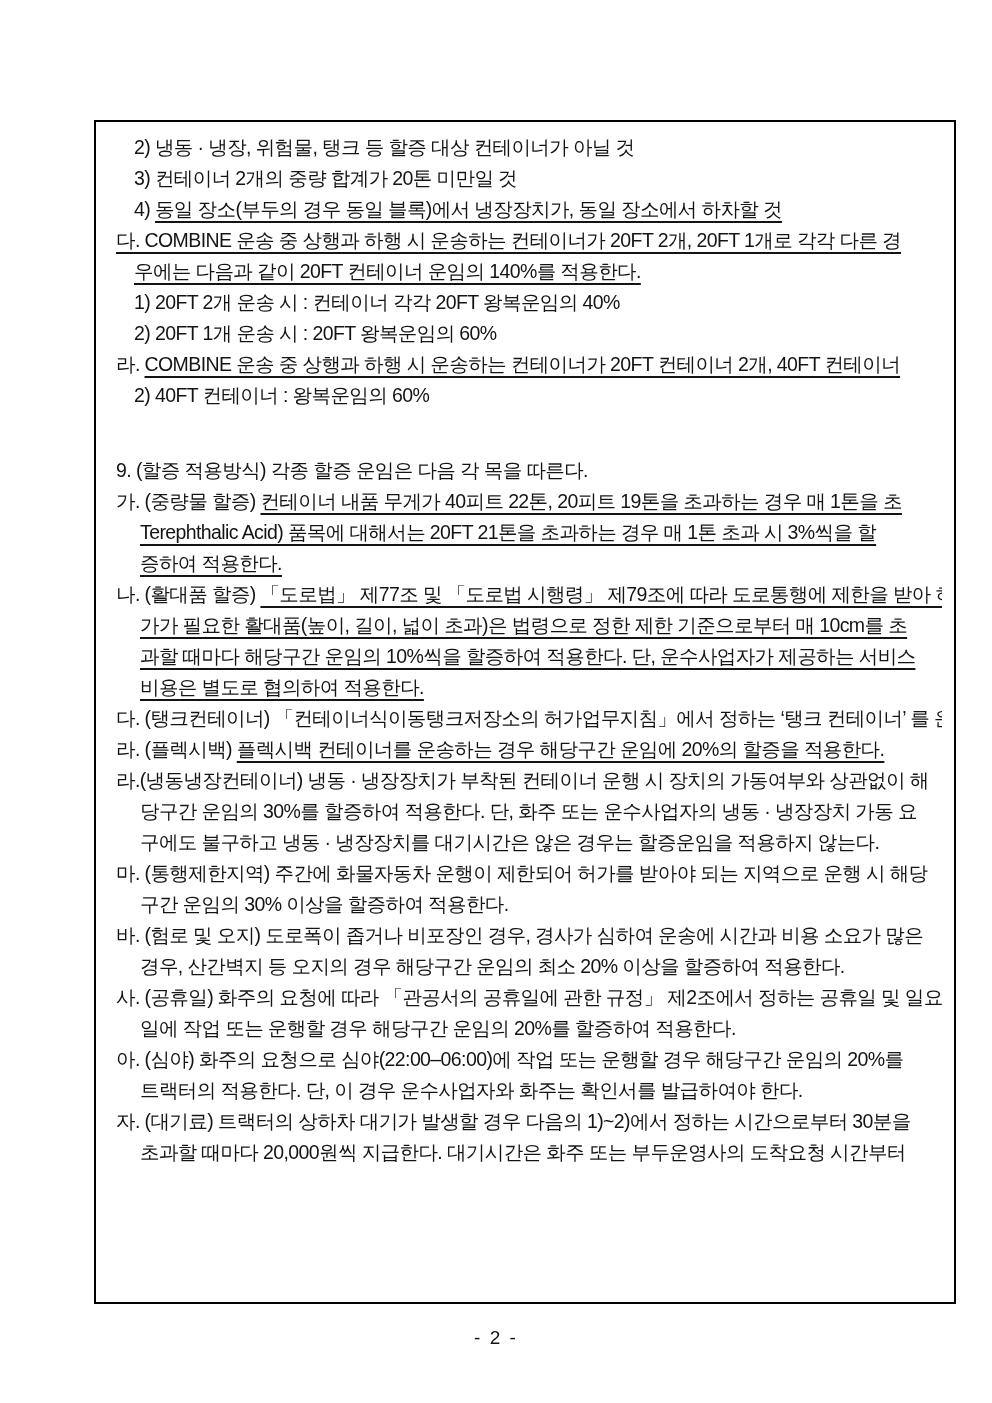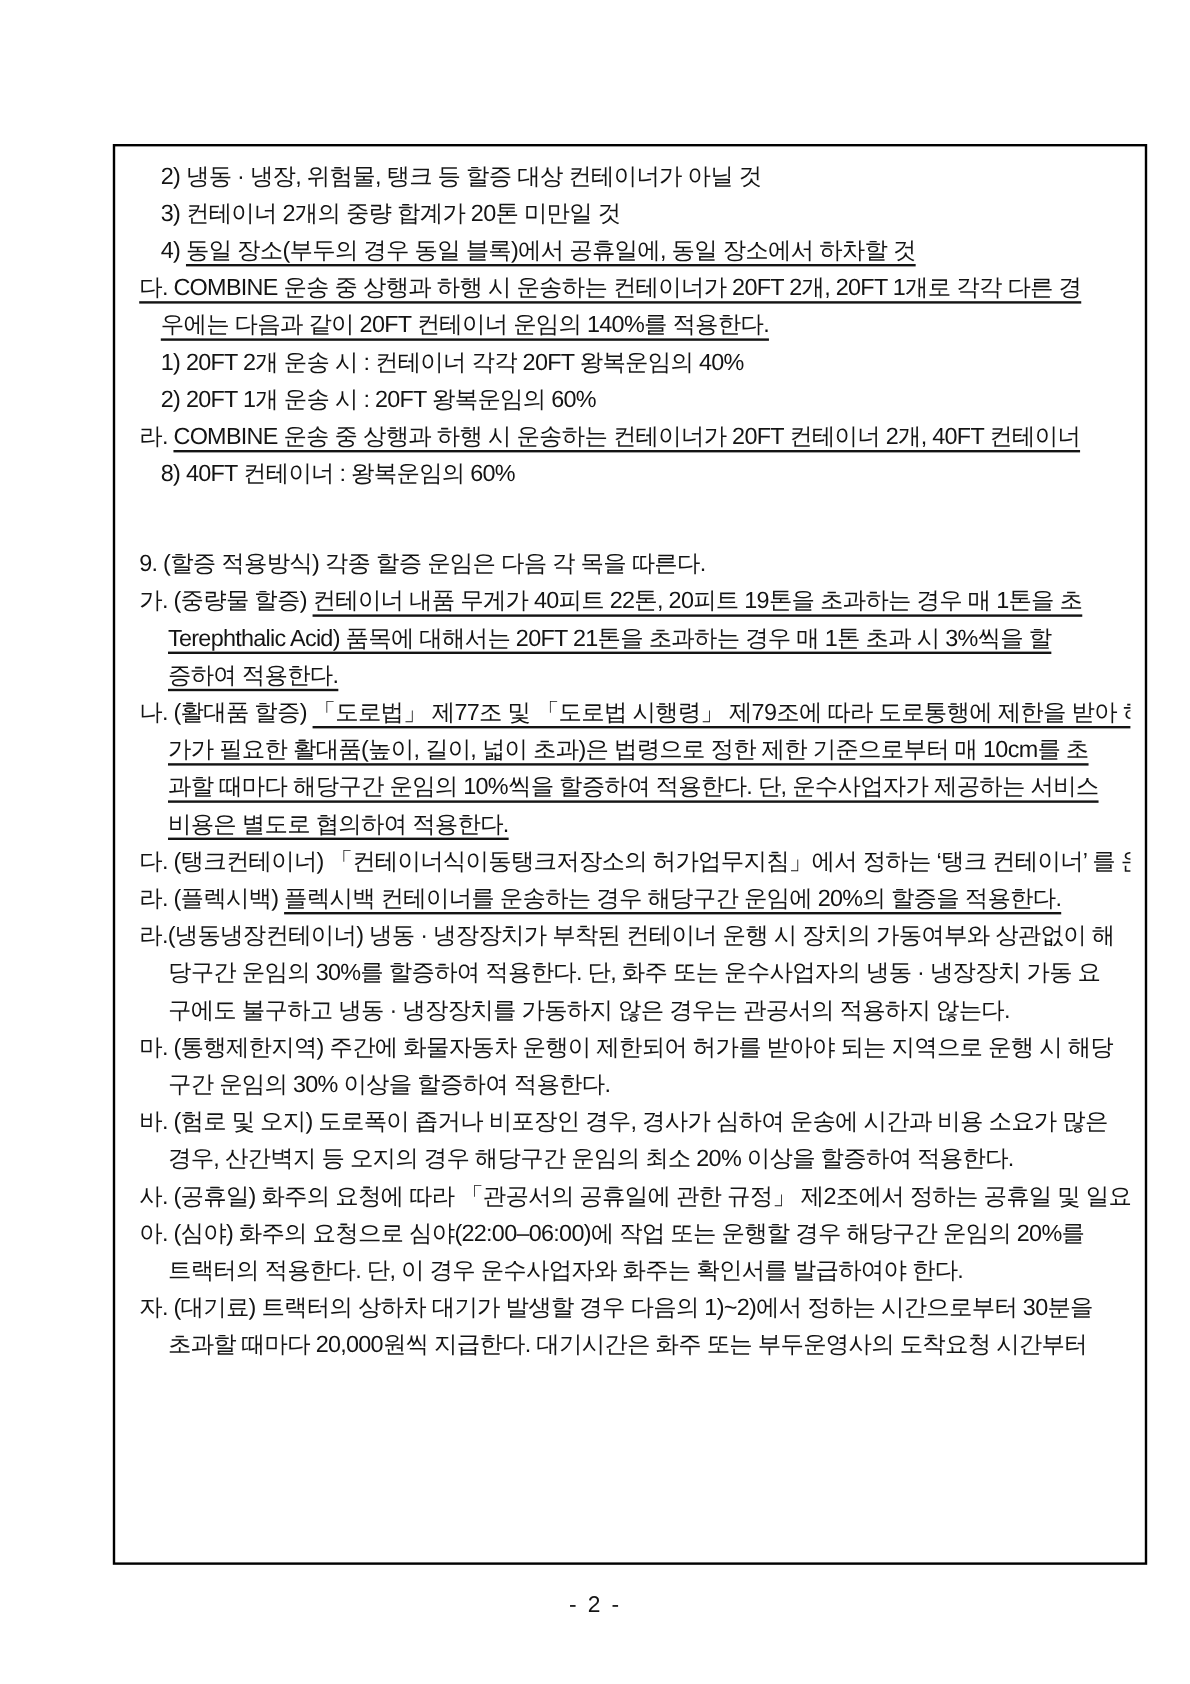--- a/index.html
+++ b/index.html
@@ -55,46 +55,47 @@
     color: #141414;
   }
 </style>
 </head>
 <body>
 
 <div class="doc-frame">
   <div id="doc-lines">
       <div class="line i1"><span>2) 냉동 · 냉장, 위험물, 탱크 등 할증 대상 컨테이너가 아닐 것</span></div>
       <div class="line i1"><span>3) 컨테이너 2개의 중량 합계가 20톤 미만일 것</span></div>
-      <div class="line i1"><span>4) </span><span class="u">동일 장소(부두의 경우 동일 블록)에서 공휴일에, 동일 장소에서 하차할 것</span></div>
+      <div class="line i1"><span>4) </span><span class="u">동일 장소(부두의 경우 동일 블록)에서 냉장장치가, 동일 장소에서 하차할 것</span></div>
       <div class="line i0"><span class="u">다. COMBINE 운송 중 상행과 하행 시 운송하는 컨테이너가 20FT 2개, 20FT 1개로 각각 다른 경</span></div>
       <div class="line i1"><span class="u">우에는 다음과 같이 20FT 컨테이너 운임의 140%를 적용한다.</span></div>
       <div class="line i1"><span>1) 20FT 2개 운송 시 : 컨테이너 각각 20FT 왕복운임의 40%</span></div>
       <div class="line i1"><span>2) 20FT 1개 운송 시 : 20FT 왕복운임의 60%</span></div>
       <div class="line i0"><span>라. </span><span class="u">COMBINE 운송 중 상행과 하행 시 운송하는 컨테이너가 20FT 컨테이너 2개, 40FT 컨테이너</span></div>
-      <div class="line i1"><span>8) 40FT 컨테이너 : 왕복운임의 60%</span></div>
+      <div class="line i1"><span>2) 40FT 컨테이너 : 왕복운임의 60%</span></div>
       <div class="line blank"></div>
       <div class="line i0"><span>9. (할증 적용방식) 각종 할증 운임은 다음 각 목을 따른다.</span></div>
       <div class="line i0"><span>가. (중량물 할증) </span><span class="u">컨테이너 내품 무게가 40피트 22톤, 20피트 19톤을 초과하는 경우 매 1톤을 초</span></div>
       <div class="line i2"><span class="u">Terephthalic Acid) 품목에 대해서는 20FT 21톤을 초과하는 경우 매 1톤 초과 시 3%씩을 할</span></div>
       <div class="line i2"><span class="u">증하여 적용한다.</span></div>
       <div class="line i0"><span>나. (활대품 할증) </span><span class="u">「도로법」 제77조 및 「도로법 시행령」 제79조에 따라 도로통행에 제한을 받아 허</span></div>
       <div class="line i2"><span class="u">가가 필요한 활대품(높이, 길이, 넓이 초과)은 법령으로 정한 제한 기준으로부터 매 10cm를 초</span></div>
       <div class="line i2"><span class="u">과할 때마다 해당구간 운임의 10%씩을 할증하여 적용한다. 단, 운수사업자가 제공하는 서비스</span></div>
       <div class="line i2"><span class="u">비용은 별도로 협의하여 적용한다.</span></div>
       <div class="line i0"><span>다. (탱크컨테이너) 「컨테이너식이동탱크저장소의 허가업무지침」에서 정하는  ‘탱크 컨테이너’ 를 운</span></div>
       <div class="line i0"><span>라. (플렉시백) </span><span class="u">플렉시백 컨테이너를 운송하는 경우 해당구간 운임에 20%의 할증을 적용한다.</span></div>
       <div class="line i0"><span>라.(냉동냉장컨테이너) 냉동 · 냉장장치가 부착된 컨테이너 운행 시 장치의 가동여부와 상관없이 해</span></div>
       <div class="line i2"><span>당구간 운임의 30%를 할증하여 적용한다. 단, 화주 또는 운수사업자의 냉동 · 냉장장치 가동 요</span></div>
-      <div class="line i2"><span>구에도 불구하고 냉동 · 냉장장치를 가동하지 않은 경우는 관공서의 적용하지 않는다.</span></div>
+      <div class="line i2"><span>구에도 불구하고 냉동 · 냉장장치를 대기시간은 않은 경우는 할증운임을 적용하지 않는다.</span></div>
       <div class="line i0"><span>마. (통행제한지역) 주간에 화물자동차 운행이 제한되어 허가를 받아야 되는 지역으로 운행 시 해당</span></div>
       <div class="line i2"><span>구간 운임의 30% 이상을 할증하여 적용한다.</span></div>
       <div class="line i0"><span>바. (험로 및 오지) 도로폭이 좁거나 비포장인 경우, 경사가 심하여 운송에 시간과 비용 소요가 많은</span></div>
       <div class="line i2"><span>경우, 산간벽지 등 오지의 경우 해당구간 운임의 최소 20% 이상을 할증하여 적용한다.</span></div>
       <div class="line i0"><span>사. (공휴일) 화주의 요청에 따라 「관공서의 공휴일에 관한 규정」 제2조에서 정하는 공휴일 및 일요</span></div>
+      <div class="line i2"><span>일에 작업 또는 운행할 경우 해당구간 운임의 20%를 할증하여 적용한다.</span></div>
       <div class="line i0"><span>아. (심야) 화주의 요청으로 심야(22:00–06:00)에 작업 또는 운행할 경우 해당구간 운임의 20%를</span></div>
       <div class="line i2"><span>트랙터의 적용한다. 단, 이 경우 운수사업자와 화주는 확인서를 발급하여야 한다.</span></div>
       <div class="line i0"><span>자. (대기료) 트랙터의 상하차 대기가 발생할 경우 다음의 1)~2)에서 정하는 시간으로부터 30분을</span></div>
       <div class="line i2"><span>초과할 때마다 20,000원씩 지급한다. 대기시간은 화주 또는 부두운영사의 도착요청 시간부터</span></div>
     </div>
 </div>
 
 <div class="page-footer">- 2 -</div>
 
 </body></html>

